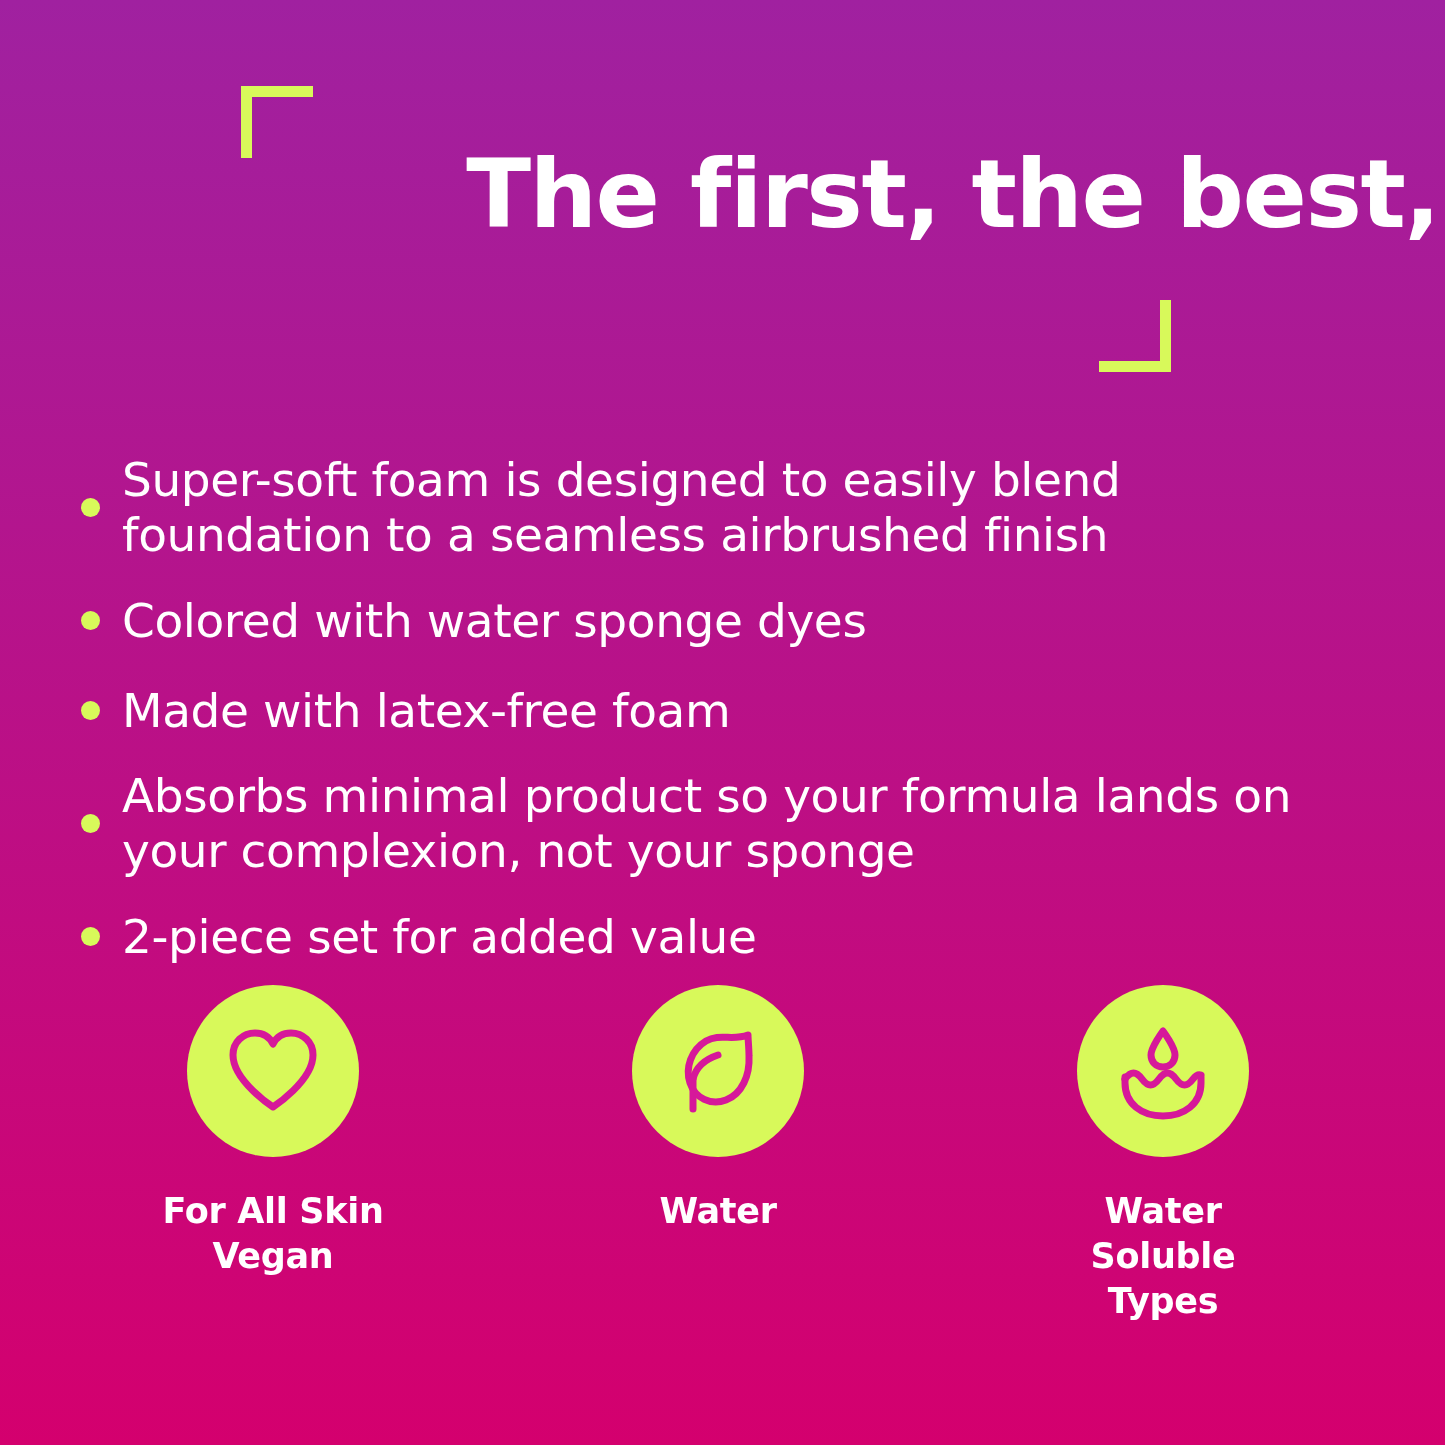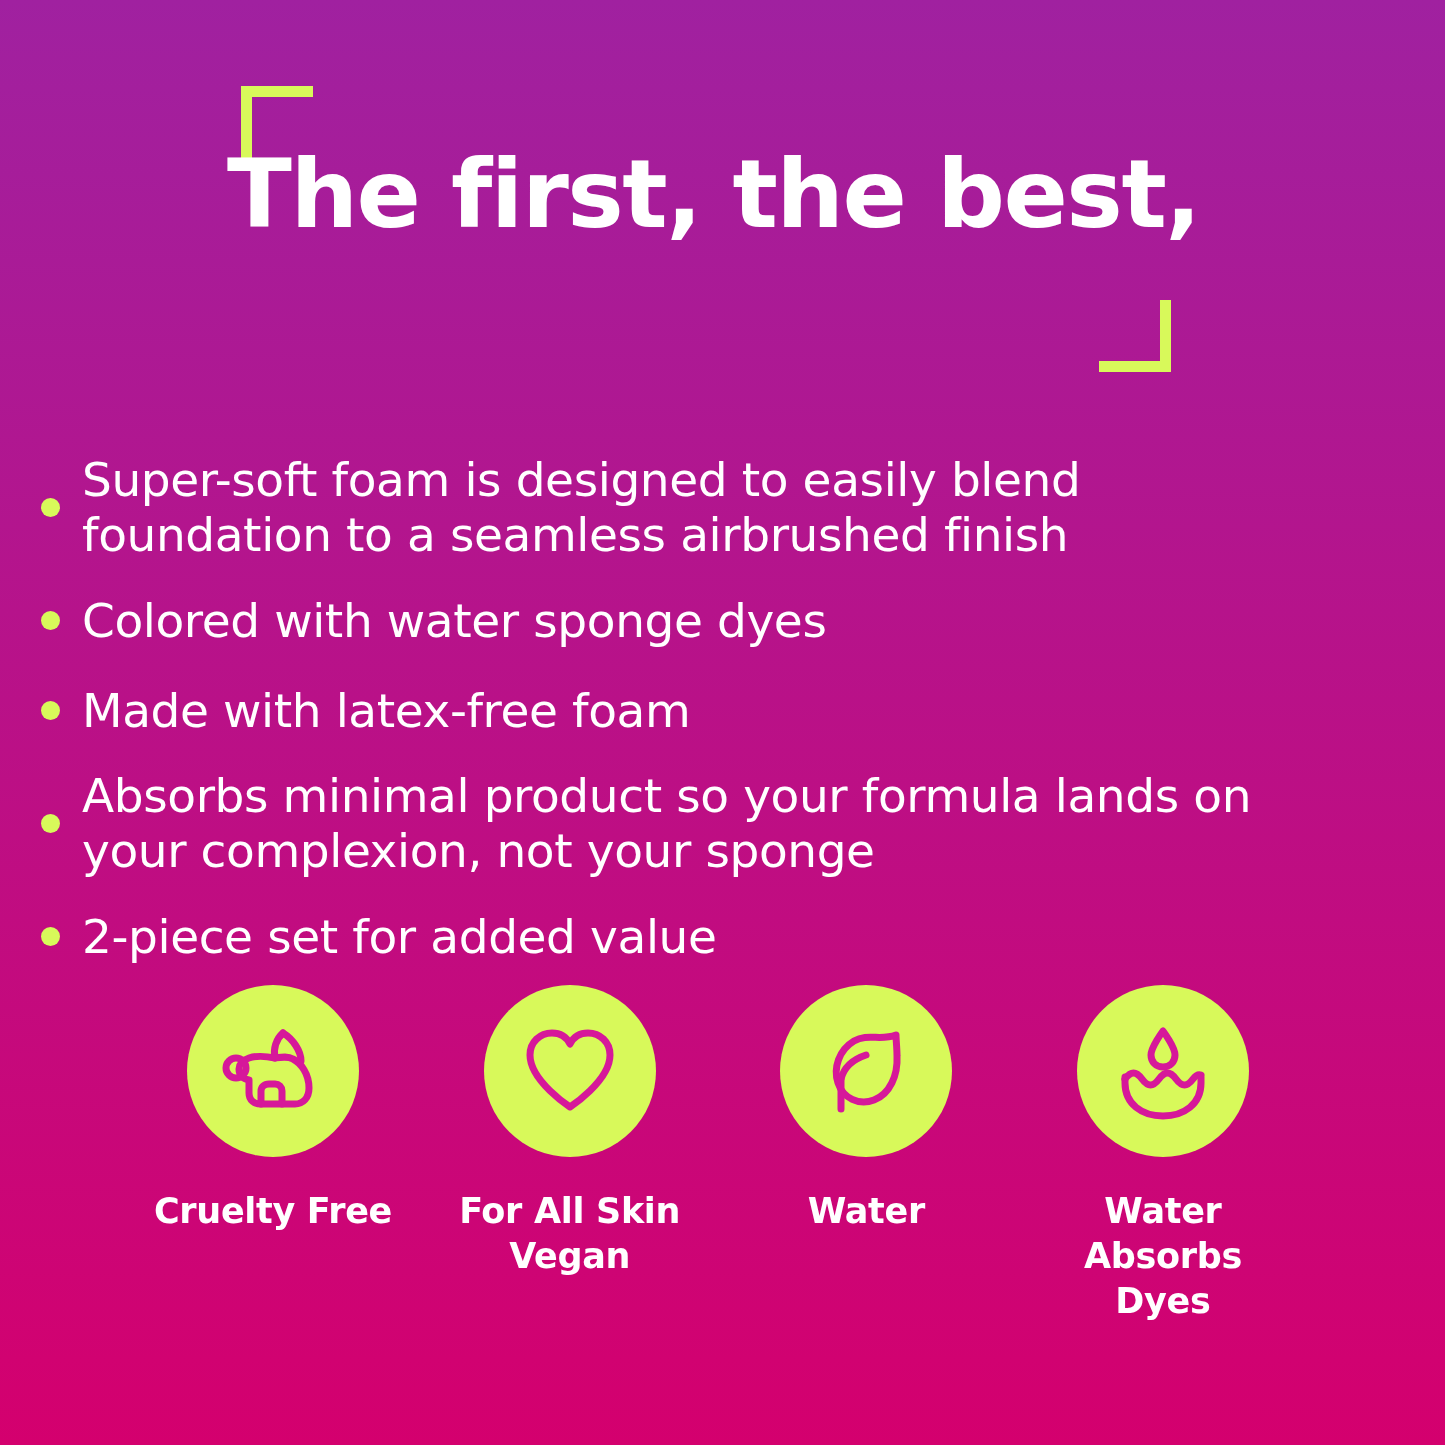--- a/index.html
+++ b/index.html
@@ -56,37 +56,39 @@
     font-weight: 700;
     font-size: 95px;
     line-height: 108px;
     letter-spacing: -1.5px;
   }
   .headline .hl-line {
     display: block;
     white-space: nowrap;
   }
   .headline .hl-line.l1 {
-    padding-right: 18px;
+    padding-right: 6px;
+    text-align: right;
   }
 
   
   .bullets {
     position: absolute;
     left: 0;
     top: 452px;
     width: 1445px;
   }
   .bullet-row {
     position: relative;
     display: flex;
     align-items: center;
     min-height: 64px;
     padding: 0 150px 0 0;
     margin-bottom: 26px;
+    margin-left: 40px;
   }
   .bullet-dot-wrap {
     flex: 0 0 82px;
     display: flex;
     justify-content: center;
     align-items: center;
     padding-left: 18px;
     box-sizing: border-box;
   }
   .bullet-dot {
@@ -192,40 +194,20 @@
       <span class="bullet-dot-wrap">
           <span class="bullet-dot" style="background: rgb(216, 249, 90);"></span>
         </span>
       <span class="bullet-text">2-piece set for added value</span>
     </div>
 
   </div>
 
   <div class="badges">
 
-    <div class="badge">
-      <div class="badge-circle" style="background: rgb(216, 249, 90);">
-        <svg width="120" height="120" viewBox="0 0 120 120">
-          <g fill="none" stroke="#d6189a" stroke-width="7" stroke-linecap="round" stroke-linejoin="round">
-
-            <path d="M70 22 C63 28 60 38 62 47"></path>
-            <path d="M70 22 C80 28 88 40 88 50"></path>
-
-            <path d="M62 47 C52 45 42 45 36 47 C30 49 26 53 26 58
-                     C26 64 30 68 36 69 L36 82 C36 89 41 93 48 93
-                     L82 93 C90 93 96 87 96 77 C96 63 88 52 80 48 C75 45 69 46 62 47 Z"></path>
-
-            <circle cx="23" cy="57" r="10"></circle>
-
-            <path d="M48 93 L48 80 C48 76 51 73 56 73 L62 73 C66 73 69 76 69 80 L69 93"></path>
-          </g>
-        </svg>
-      </div>
-      <div class="badge-label">Cruelty Free</div>
-    </div>
 
     <div class="badge">
       <div class="badge-circle" style="background: rgb(216, 249, 90);">
         <svg width="120" height="120" viewBox="0 0 120 120">
           <path d="M60 96 C60 96 20 70 20 44 C20 31 30 22 42 22
                    C51 22 57 27 60 33 C63 27 69 22 78 22
                    C90 22 100 31 100 44 C100 70 60 96 60 96 Z" fill="none" stroke="#d6189a" stroke-width="7" stroke-linejoin="round"></path>
         </svg>
       </div>
       <div class="badge-label">For All Skin Vegan</div>
@@ -256,18 +238,18 @@
             <path d="M60 20 C60 20 48 36 48 44 C48 51 53 56 60 56
                      C67 56 72 51 72 44 C72 36 60 20 60 20 Z"></path>
 
             <path d="M22 66 L22 72 C22 93 39 105 60 105 C81 105 98 93 98 72 L98 66"></path>
 
             <path d="M22 68 C28 60 33 60 39 68 C45 76 50 76 56 68
                      C62 60 67 60 73 68 C79 76 84 76 90 68 C93 64 95 63 98 64"></path>
           </g>
         </svg>
       </div>
-      <div class="badge-label">Water Absorbs Dyes</div>
+      <div class="badge-label">Water Soluble Types</div>
     </div>
 
   </div>
 
 </div>
 
 </body></html>

